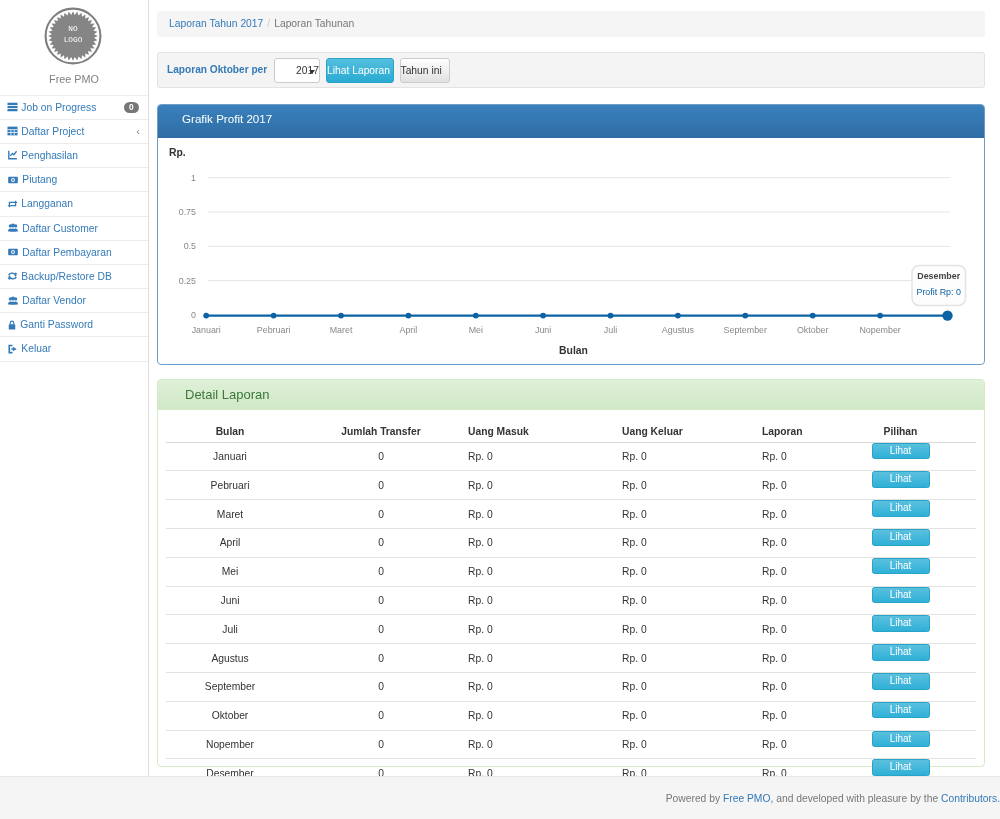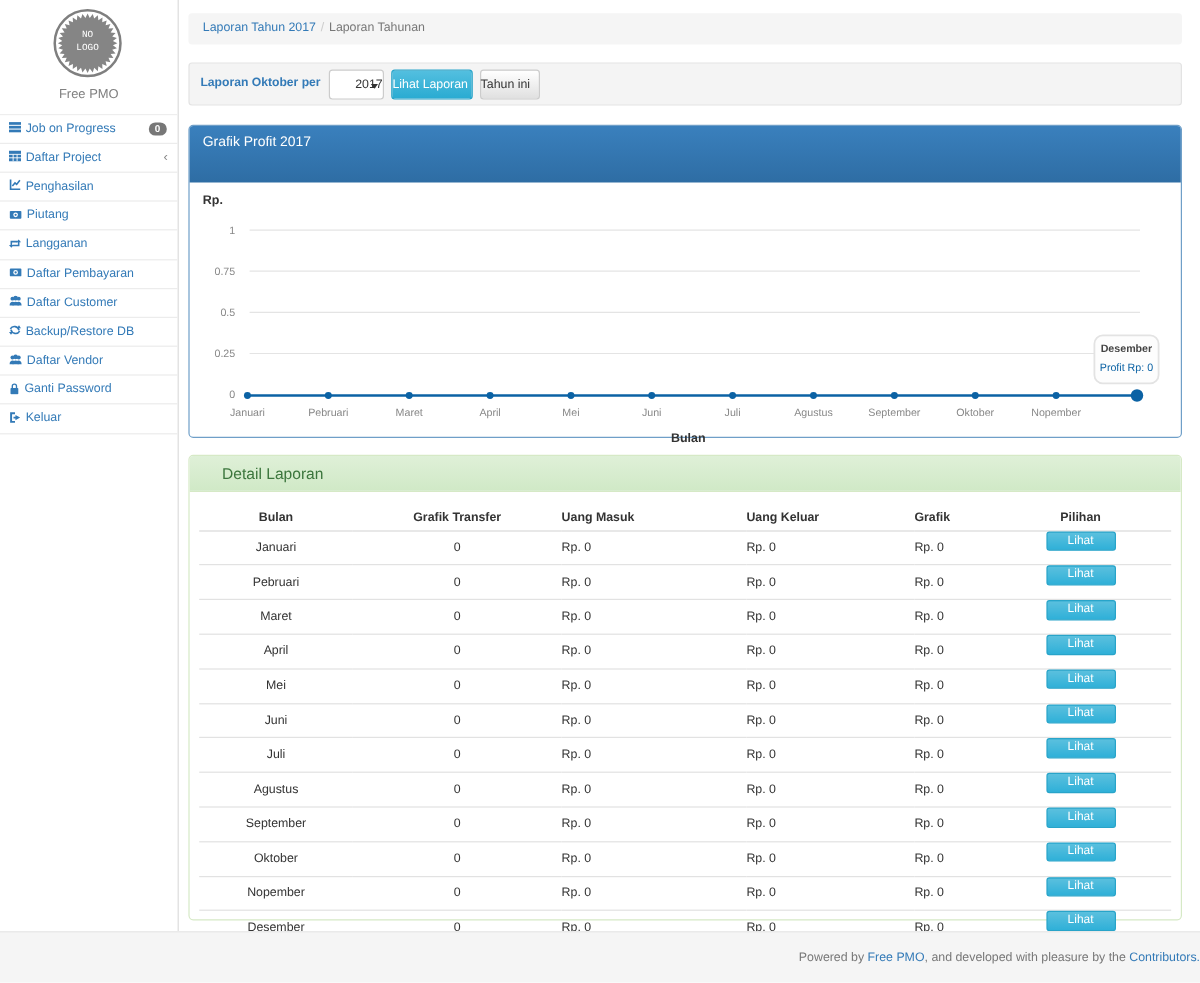--- a/index.html
+++ b/index.html
@@ -21,21 +21,21 @@
 #filter{position:absolute;left:157px;top:52px;width:828px;height:36px;background:#f4f4f4;border:1px solid #e3e3e3;border-radius:3px}
 #filter b{position:absolute;left:9px;top:0;line-height:34px;color:#337ab7;font-size:10.15px}
 #sel{position:absolute;left:116px;top:5.3px;width:46px;height:24.8px;background:#fff;border:1px solid #ccc;border-radius:3px;line-height:23px;padding-left:21px;color:#333}
 #sel:after{content:"";position:absolute;right:4.5px;top:10.5px;border:3px solid transparent;border-top:4px solid #333}
 .btn{position:absolute;top:5.3px;height:24.8px;border-radius:3px;text-align:left;line-height:23px}
 #btn1{left:168px;width:67.6px;background:linear-gradient(#53bfdf,#2aabd2);border:1px solid #28a4c9;color:#fff}
 #btn2{left:241.5px;width:50px;background:linear-gradient(#fff,#e0e0e0);border:1px solid #ccc;color:#333}
 
 .panel{position:absolute;left:157px;width:828px;border-radius:4px;background:#fff}
 #p1{top:104.4px;height:260.4px;border:1px solid #6f9fc8}
-#p1 .hd{height:47px;background:linear-gradient(#3a80bd,#2e6da4);color:#fff;border-radius:3px 3px 0 0;line-height:27.5px;padding-left:11px;font-size:11.6px}
+#p1 .hd{height:33px;background:linear-gradient(#3a80bd,#2e6da4);color:#fff;border-radius:3px 3px 0 0;line-height:27.5px;padding-left:24px;font-size:11.6px}
 #p2{top:379.3px;height:387.4px;border:1px solid #d6e9c6}
 #p2 .hd{height:29.7px;background:linear-gradient(#dff0d8,#d0e9c6);color:#3c763d;border-radius:3px 3px 0 0;line-height:29.7px;padding-left:27px;font-size:13px;border-bottom:1px solid #d6e9c6}
 
 #tbl{margin:10.8px 8px 0;width:810px;border-collapse:collapse;font-size:10.3px;color:#333}
 #tbl th{font-weight:bold;padding:0;height:21.4px;border-bottom:1.6px solid #d9d9d9;vertical-align:middle}
 #tbl td{padding:0;height:24.25px;border-top:1px solid #e2e2e2;vertical-align:middle}
 #tbl tr.fr td{border-top:0}
 #tbl .c{text-align:center}
 #tbl .r{text-align:left;padding-right:4px}
 .bx{display:inline-block;width:58px;height:16.5px;border-radius:2.5px;background:linear-gradient(#5bc0de,#2fb0d8);border:1px solid #28a4c9;color:#fff;font-size:10px;line-height:14.8px}
@@ -71,31 +71,31 @@
           <rect x="0.3" y="2.8" width="15.4" height="10.4" rx="1.2"></rect>
           <circle cx="8" cy="8" r="3.1" fill="#fff"></circle>
           <circle cx="8" cy="8" r="1.5"></circle>
         </svg> Piutang</li>
 <li><svg width="11" height="10" viewBox="0 0 16 16" fill="#337ab7">
           <path fill="none" stroke="#337ab7" stroke-width="2.1" d="M3.1 10.8V5.4h8M12.9 5.2v5.4H5"></path>
           <path d="M0 9.8h6.2L3.1 13.6z"></path>
           <path d="M16 6.2H9.8L12.9 2.4z"></path>
         </svg> Langganan</li>
 <li><svg width="12" height="10" viewBox="0 0 16 16" fill="#337ab7">
-          <rect x="0.3" y="2.8" width="15.4" height="10.4" rx="1.2"></rect>
-          <circle cx="8" cy="8" r="3.1" fill="#fff"></circle>
-          <circle cx="8" cy="8" r="1.5"></circle>
-        </svg> Daftar Pembayaran</li>
-<li><svg width="12" height="10" viewBox="0 0 16 16" fill="#337ab7">
           <circle cx="3.8" cy="4.6" r="2.6"></circle>
           <circle cx="12.2" cy="4.6" r="2.6"></circle>
           <circle cx="8" cy="3.9" r="3.1"></circle>
           <path d="M0 13.6c0-3 1.7-4.8 4-4.8 1.1 0 2 .4 2.7 1-.9 1-1.4 2.3-1.4 3.8zM16 13.6c0-3-1.7-4.8-4-4.8-1.1 0-2 .4-2.7 1 .9 1 1.4 2.3 1.4 3.8z"></path>
           <path d="M3.9 13.8c0-3.3 1.8-5.2 4.1-5.2s4.1 1.9 4.1 5.2z"></path>
         </svg> Daftar Customer</li>
+<li><svg width="12" height="10" viewBox="0 0 16 16" fill="#337ab7">
+          <rect x="0.3" y="2.8" width="15.4" height="10.4" rx="1.2"></rect>
+          <circle cx="8" cy="8" r="3.1" fill="#fff"></circle>
+          <circle cx="8" cy="8" r="1.5"></circle>
+        </svg> Daftar Pembayaran</li>
 <li><svg width="11" height="10" viewBox="0 0 16 16" fill="#337ab7">
           <path fill="none" stroke="#337ab7" stroke-width="2.2" d="M14.2 9.5A6.3 6.3 0 0 1 2.6 7.6M1.8 6.5A6.3 6.3 0 0 1 13.4 8.4"></path>
           <path d="M0 10.5h5.5L2.7 14.2z"></path>
           <path d="M16 5.5h-5.5L13.3 1.8z"></path>
         </svg> Backup/Restore DB</li>
 <li><svg width="12" height="10" viewBox="0 0 16 16" fill="#337ab7">
           <circle cx="3.8" cy="4.6" r="2.6"></circle>
           <circle cx="12.2" cy="4.6" r="2.6"></circle>
           <circle cx="8" cy="3.9" r="3.1"></circle>
           <path d="M0 13.6c0-3 1.7-4.8 4-4.8 1.1 0 2 .4 2.7 1-.9 1-1.4 2.3-1.4 3.8zM16 13.6c0-3-1.7-4.8-4-4.8-1.1 0-2 .4-2.7 1 .9 1 1.4 2.3 1.4 3.8z"></path>
@@ -160,24 +160,24 @@
       <text x="780.7" y="141.3" font-size="8.9" font-weight="bold" fill="#444" text-anchor="middle">Desember</text>
       <text x="780.7" y="157.1" font-size="8.9" fill="#0b62a4" text-anchor="middle">Profit Rp: 0</text>
     </svg>
 </div>
 <div class="panel" id="p2">
     <div class="hd">Detail Laporan</div>
 <table id="tbl">
 <thead>
         <tr>
           <th class="c" style="width:128px">Bulan</th>
-          <th class="c" style="width:174px">Grafik Transfer</th>
+          <th class="c" style="width:174px">Jumlah Transfer</th>
           <th class="r" style="width:154px">Uang Masuk</th>
           <th class="r" style="width:140px">Uang Keluar</th>
-          <th class="r" style="width:63px">Grafik</th>
+          <th class="r" style="width:63px">Laporan</th>
           <th class="c" style="width:151px">Pilihan</th>
         </tr>
       </thead>
 <tbody>
 <tr class="fr">
           <td class="c">Januari</td>
           <td class="c">0</td>
           <td class="r">Rp. 0</td>
           <td class="r">Rp. 0</td>
           <td class="r">Rp. 0</td>

